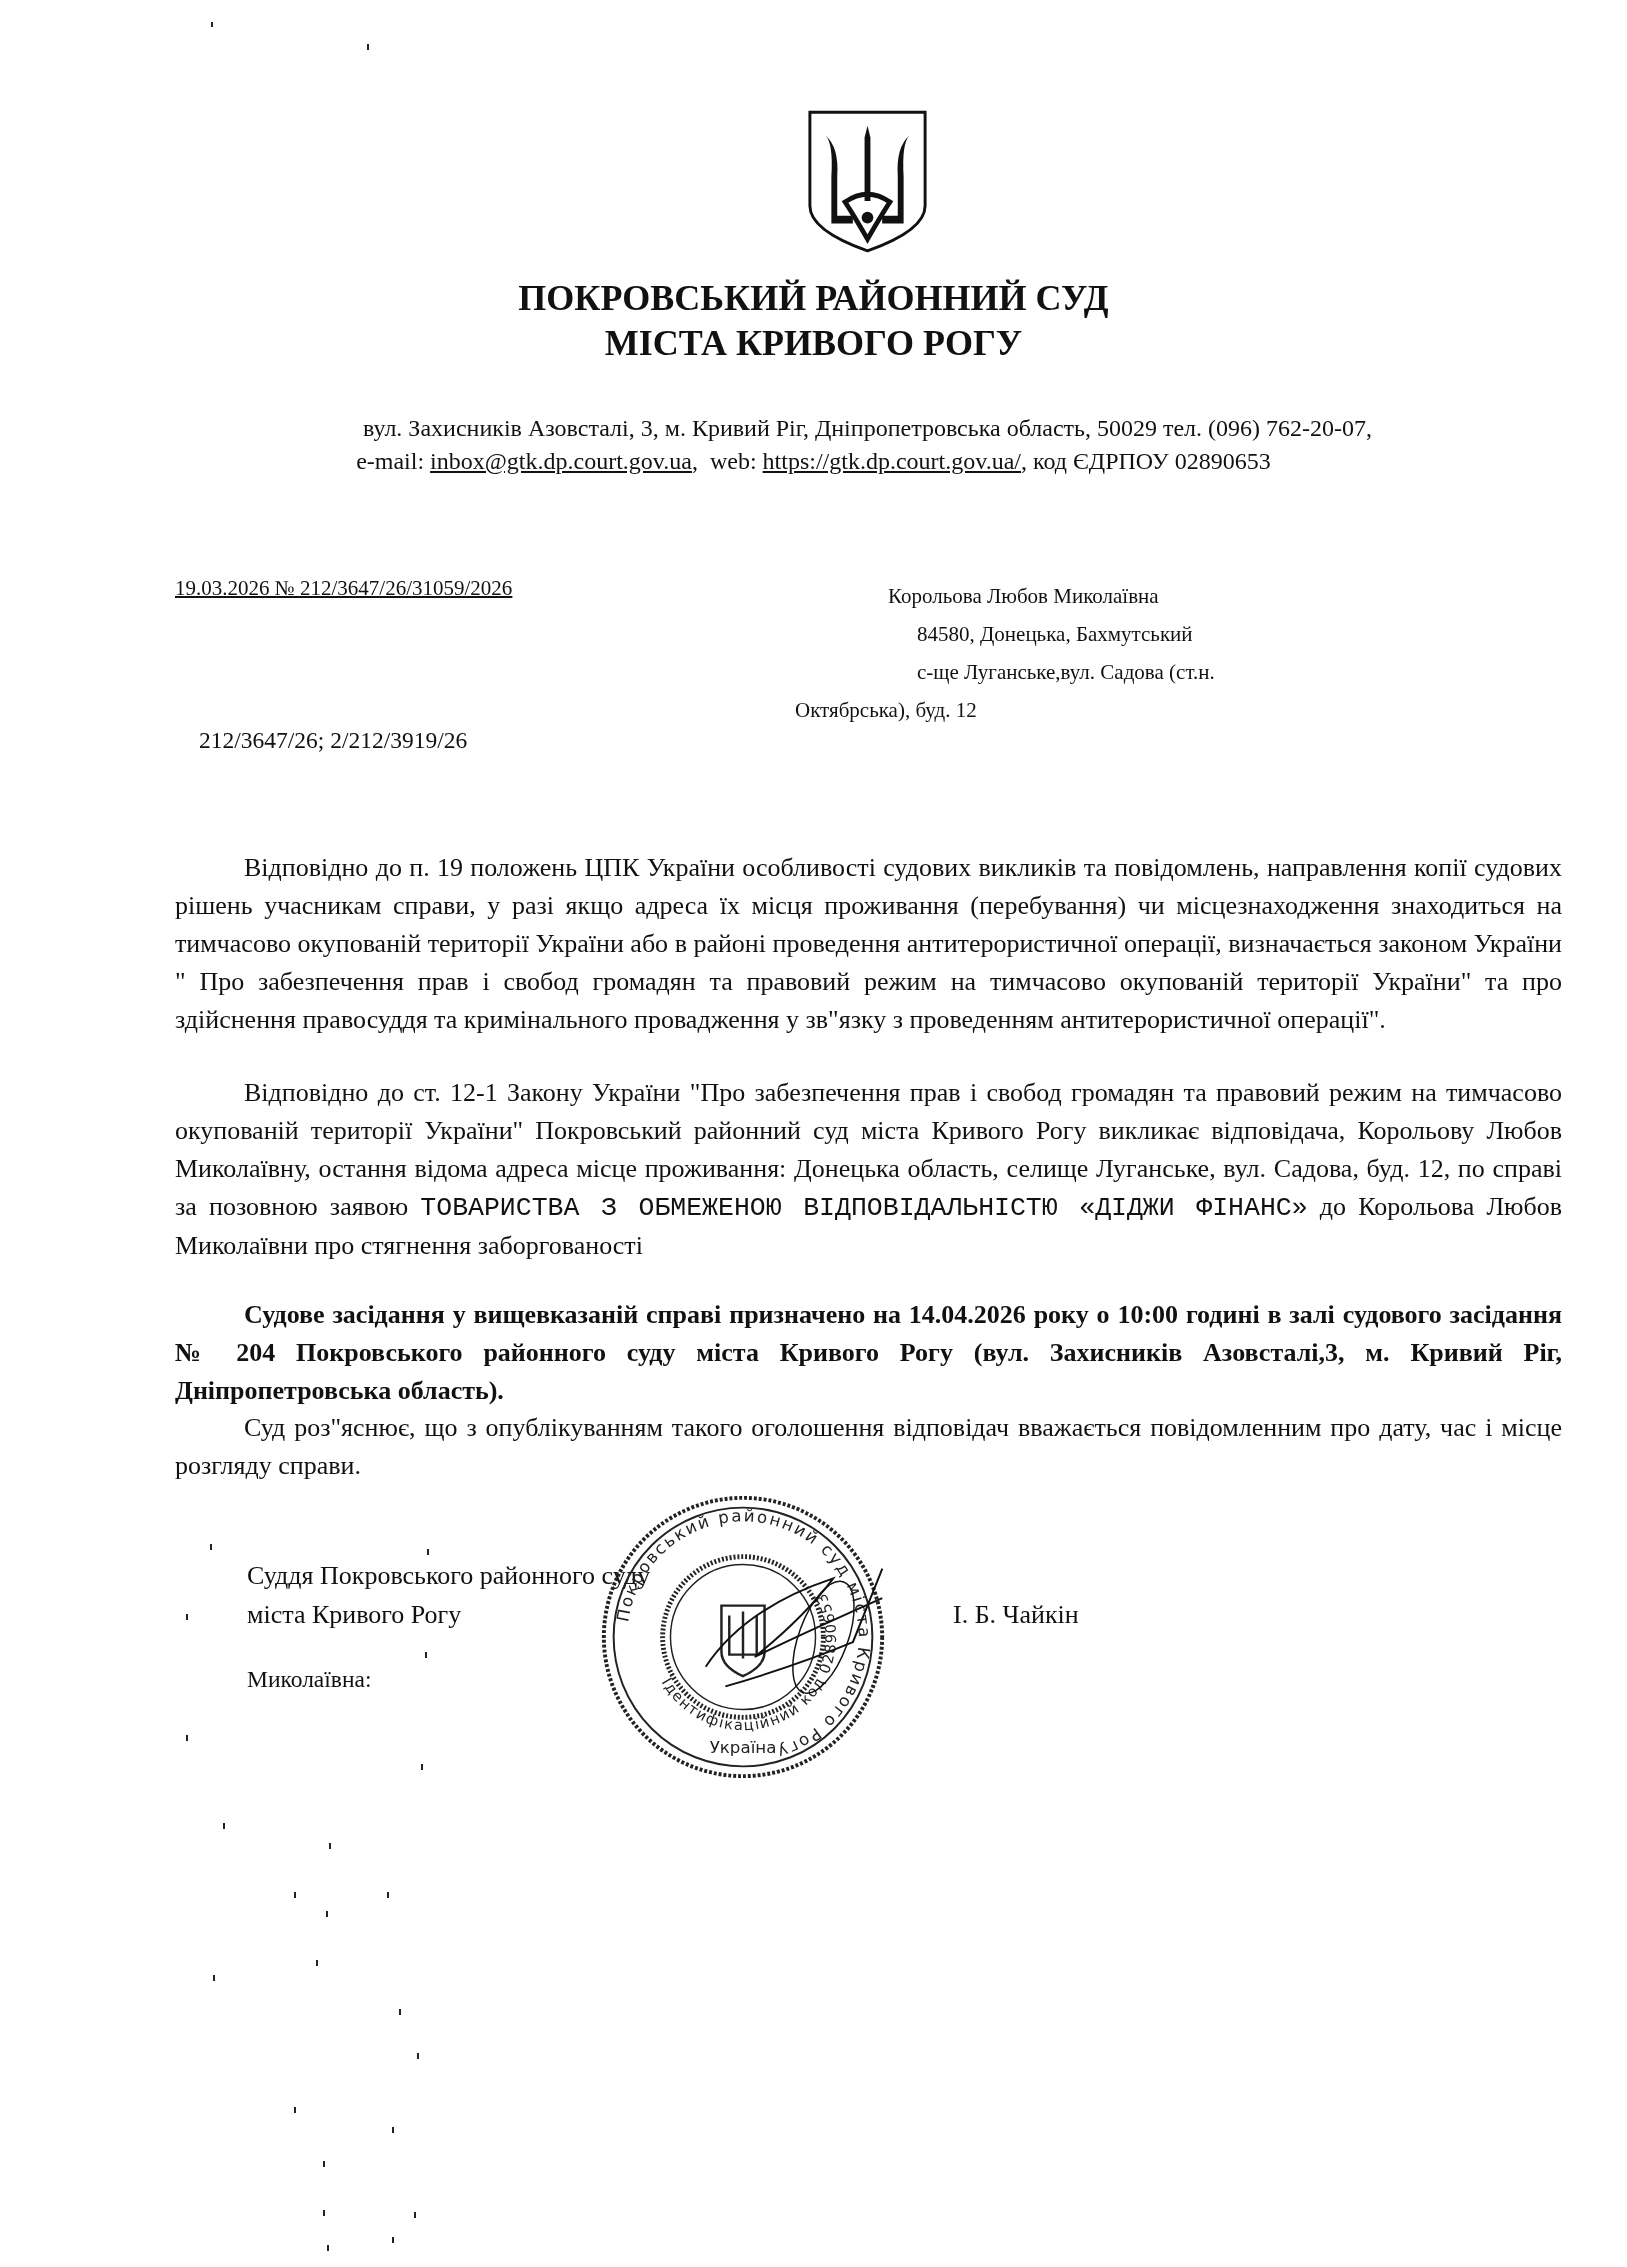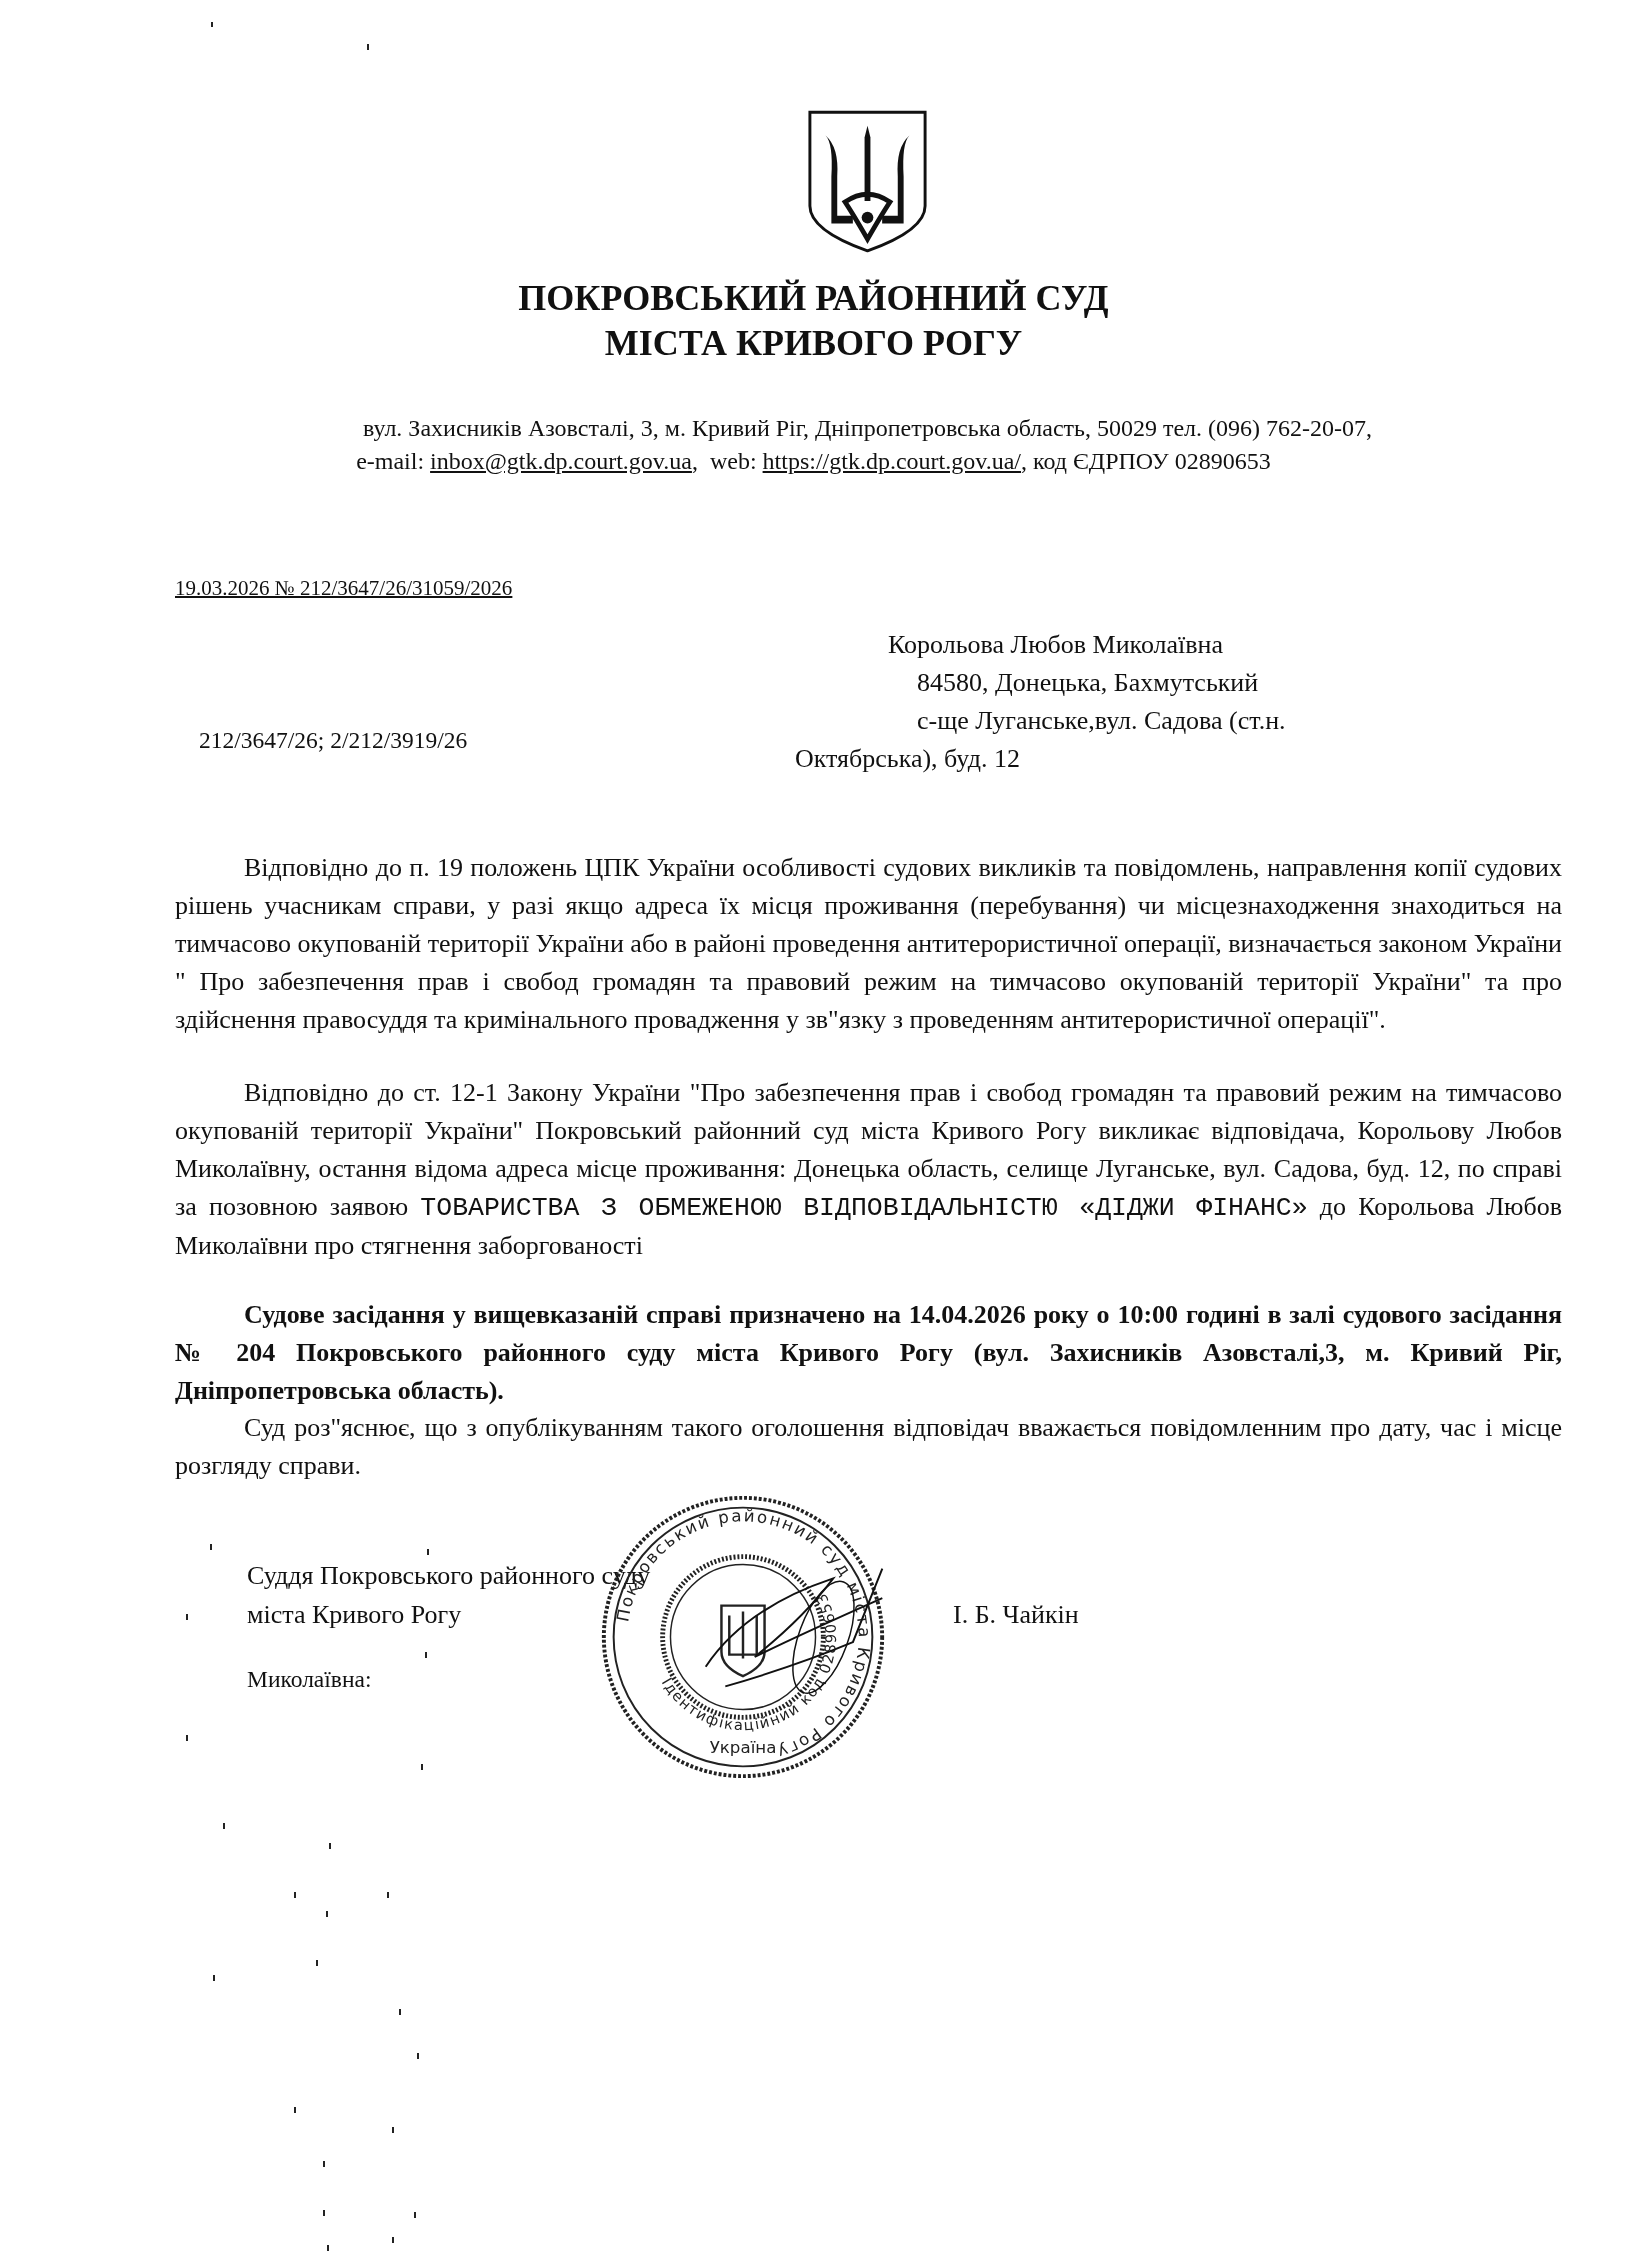--- a/index.html
+++ b/index.html
@@ -8,21 +8,21 @@
   .abs { position: absolute; }
   .crest { left: 806px; top: 108px; width: 123px; height: 147px; }
   .court-title { left: 0; width: 1627px; text-align: center; font-weight: bold; font-size: 36px; line-height: 45px; }
   .t1 { top: 276px; }
   .t2 { top: 321px; }
   .addr { left: 0; width: 1627px; text-align: center; font-size: 24px; line-height: 33px; }
   .addr1 { top: 412px; padding-left: 108px; box-sizing: border-box; }
   .addr2 { top: 445px; }
   .u { text-decoration: underline; }
   .outnum { left: 175px; top: 576px; font-size: 21px; text-decoration: underline; text-decoration-thickness: 2px; }
-  .recipient { font-size: 26px; line-height: 37px; margin-top: 48px; }
+  .recipient { font-size: 21px; line-height: 37px; }
   .r1 { left: 888px; top: 578px; }
   .r2 { left: 917px; top: 616px; }
   .r3 { left: 917px; top: 654px; }
   .r4 { left: 795px; top: 692px; }
   .casenums { left: 175px; top: 727px; font-size: 23.5px; margin-left: 24px; }
   .body-text { left: 175px; width: 1387px; font-size: 26px; line-height: 38px; text-align: justify; }
   .body-text p { margin: 0; text-indent: 69px; }
   .p1 { top: 849px; }
   .p2 { top: 1074px; }
   .p3 { top: 1296px; font-weight: bold; }

